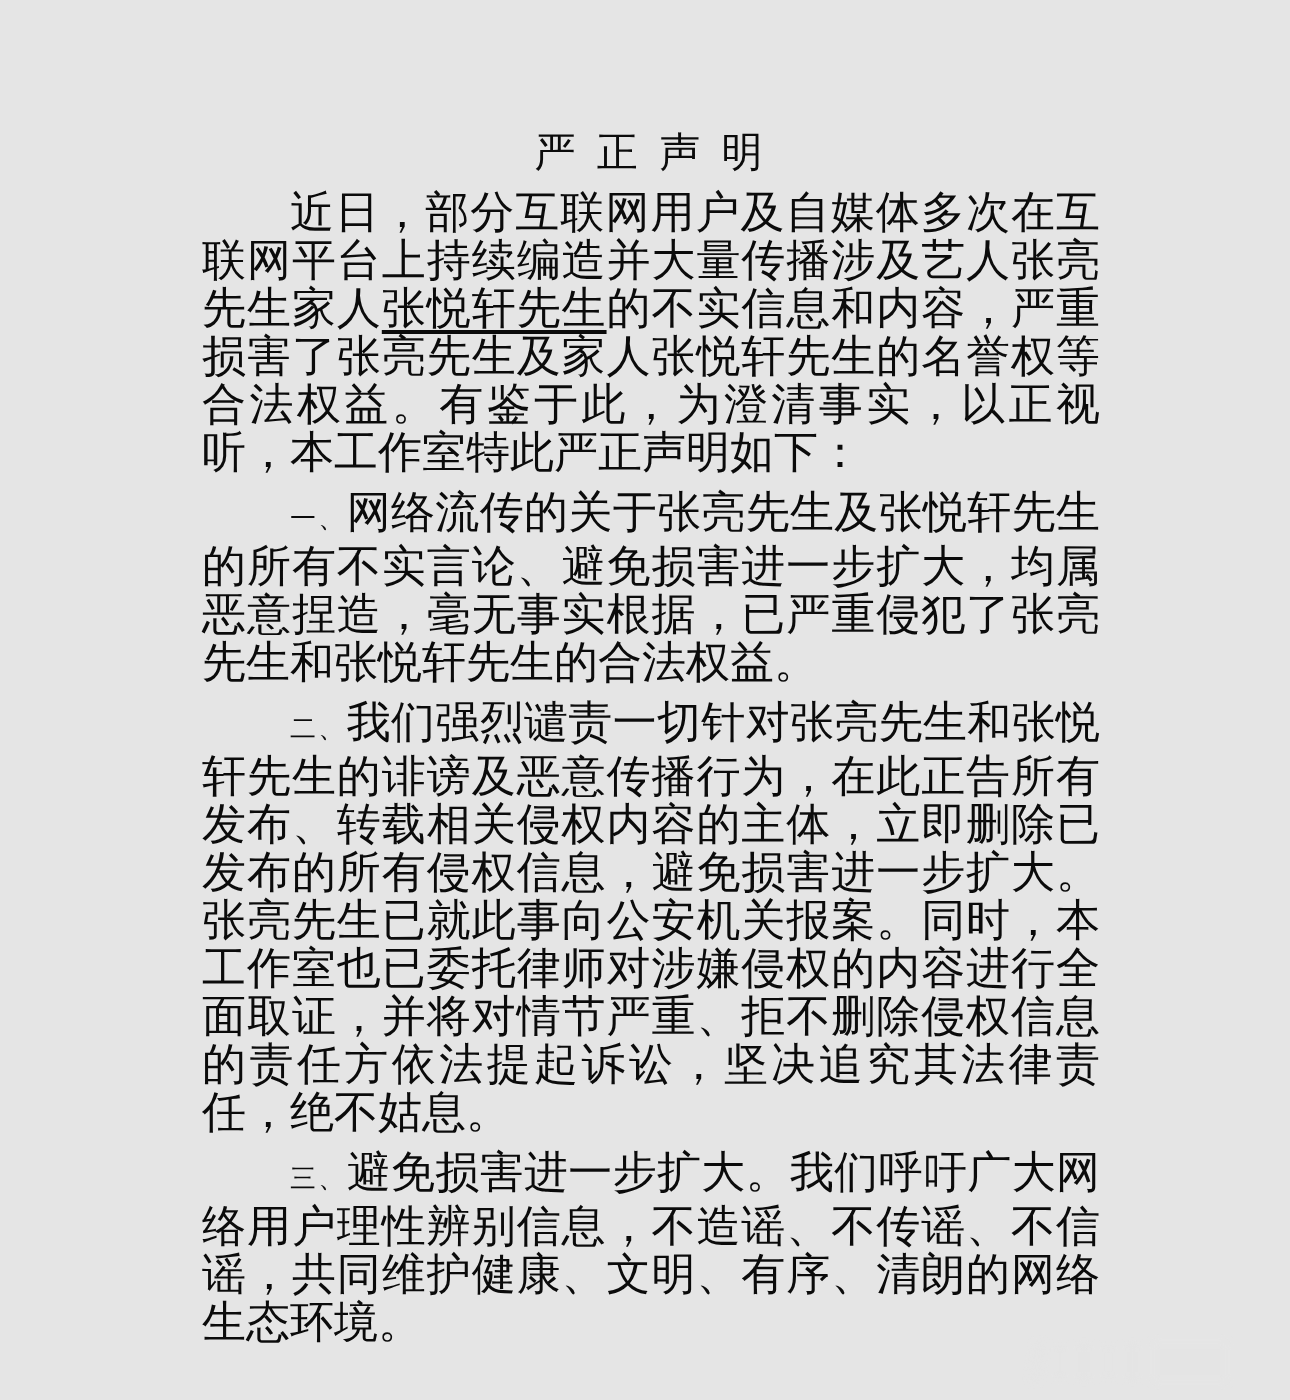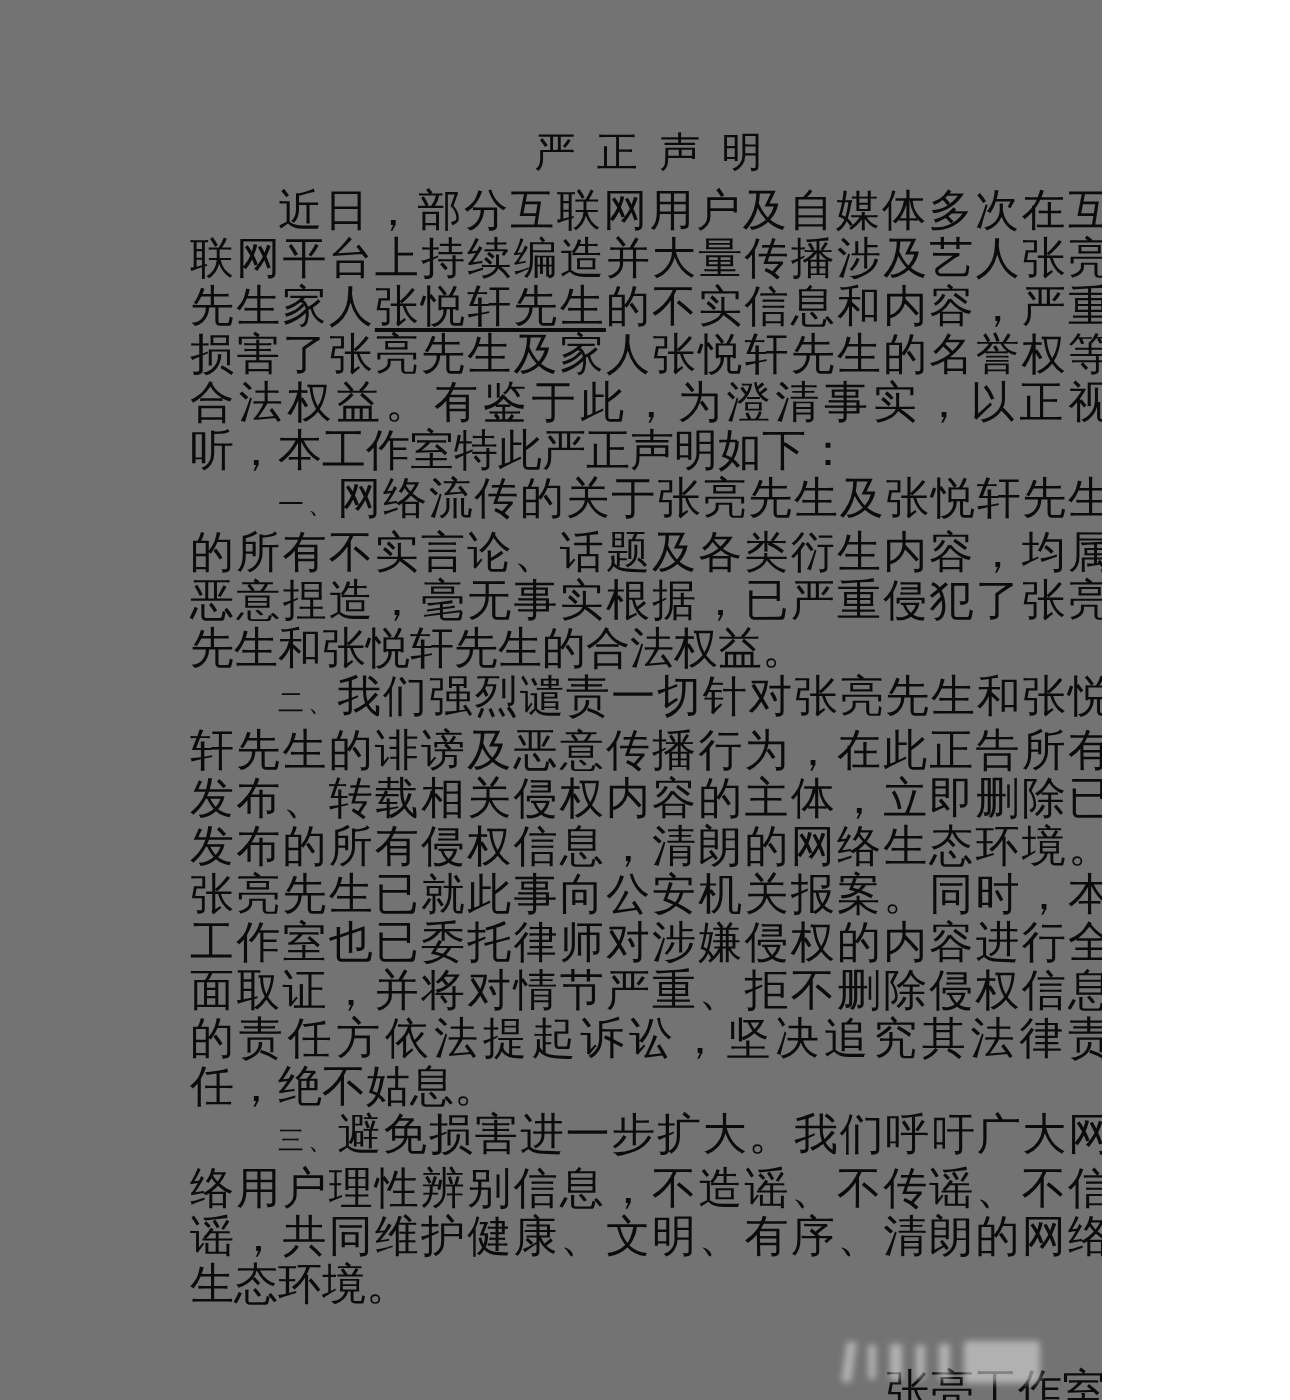--- a/index.html
+++ b/index.html
@@ -2,23 +2,23 @@
 <html><head>
 <meta charset="utf-8">
 <style>
   html, body {
     margin: 0;
     padding: 0;
     background: #ffffff;
   }
   .page {
     position: relative;
-    width: 1102px;
+    width: 1290px;
     height: 1400px;
-    background: #737373;
+    background: #e5e5e5;
     overflow: hidden;
     font-family: "Liberation Sans", "DejaVu Sans", sans-serif;
     color: #0b0b0b;
   }
   .doc {
     position: absolute;
     top: 128px;
     left: 190px;
     width: 922px;
     font-size: 44px;
@@ -28,21 +28,21 @@
   .title {
     margin: 0 0 10px 0;
     font-size: 41px;
     font-weight: 400;
     line-height: 48px;
     text-align: center;
     letter-spacing: 5px;
     text-indent: 0;
   }
   .para {
-    margin: 0;
+    margin: 12px;
     text-indent: 88px;
   }
   .marker {
     font-size: 26px;
     letter-spacing: 2px;
   }
   .u {
     text-decoration: underline;
     text-decoration-thickness: 4px;
     text-underline-offset: 7px;
@@ -82,23 +82,23 @@
 </head>
 <body>
 
 <div class="page">
   <div class="doc">
 
     <h1 class="title">严 正 声 明</h1>
 
     <p class="para"><span>近日，部分互联网用户及自媒体多次在互联网平台上持续编造并大量传播涉及艺人张亮先生家人</span><span class="u">张悦轩先生</span><span>的不实信息和内容，严重损害了张亮先生及家人张悦轩先生的名誉权等合法权益。有鉴于此，为澄清事实，以正视听，本工作室特此严正声明如下：</span></p>
 
-    <p class="para"><span class="marker">一、</span><span>网络流传的关于张亮先生及张悦轩先生的所有不实言论、话题及各类衍生内容，均属恶意捏造，毫无事实根据，已严重侵犯了张亮先生和张悦轩先生的合法权益。</span></p>
+    <p class="para"><span class="marker">一、</span><span>网络流传的关于张亮先生及张悦轩先生的所有不实言论、避免损害进一步扩大，均属恶意捏造，毫无事实根据，已严重侵犯了张亮先生和张悦轩先生的合法权益。</span></p>
 
-    <p class="para"><span class="marker">二、</span><span>我们强烈谴责一切针对张亮先生和张悦轩先生的诽谤及恶意传播行为，在此正告所有发布、转载相关侵权内容的主体，立即删除已发布的所有侵权信息，清朗的网络生态环境。张亮先生已就此事向公安机关报案。同时，本工作室也已委托律师对涉嫌侵权的内容进行全面取证，并将对情节严重、拒不删除侵权信息的责任方依法提起诉讼，坚决追究其法律责任，绝不姑息。</span></p>
+    <p class="para"><span class="marker">二、</span><span>我们强烈谴责一切针对张亮先生和张悦轩先生的诽谤及恶意传播行为，在此正告所有发布、转载相关侵权内容的主体，立即删除已发布的所有侵权信息，避免损害进一步扩大。张亮先生已就此事向公安机关报案。同时，本工作室也已委托律师对涉嫌侵权的内容进行全面取证，并将对情节严重、拒不删除侵权信息的责任方依法提起诉讼，坚决追究其法律责任，绝不姑息。</span></p>
 
     <p class="para"><span class="marker">三、</span><span>避免损害进一步扩大。我们呼吁广大网络用户理性辨别信息，不造谣、不传谣、不信谣，共同维护健康、文明、有序、清朗的网络生态环境。</span></p>
 
     <div class="sign-block">
       <div class="sig-name">张亮工作室</div>
 
     </div>
   </div>
 
   <div class="watermark">

